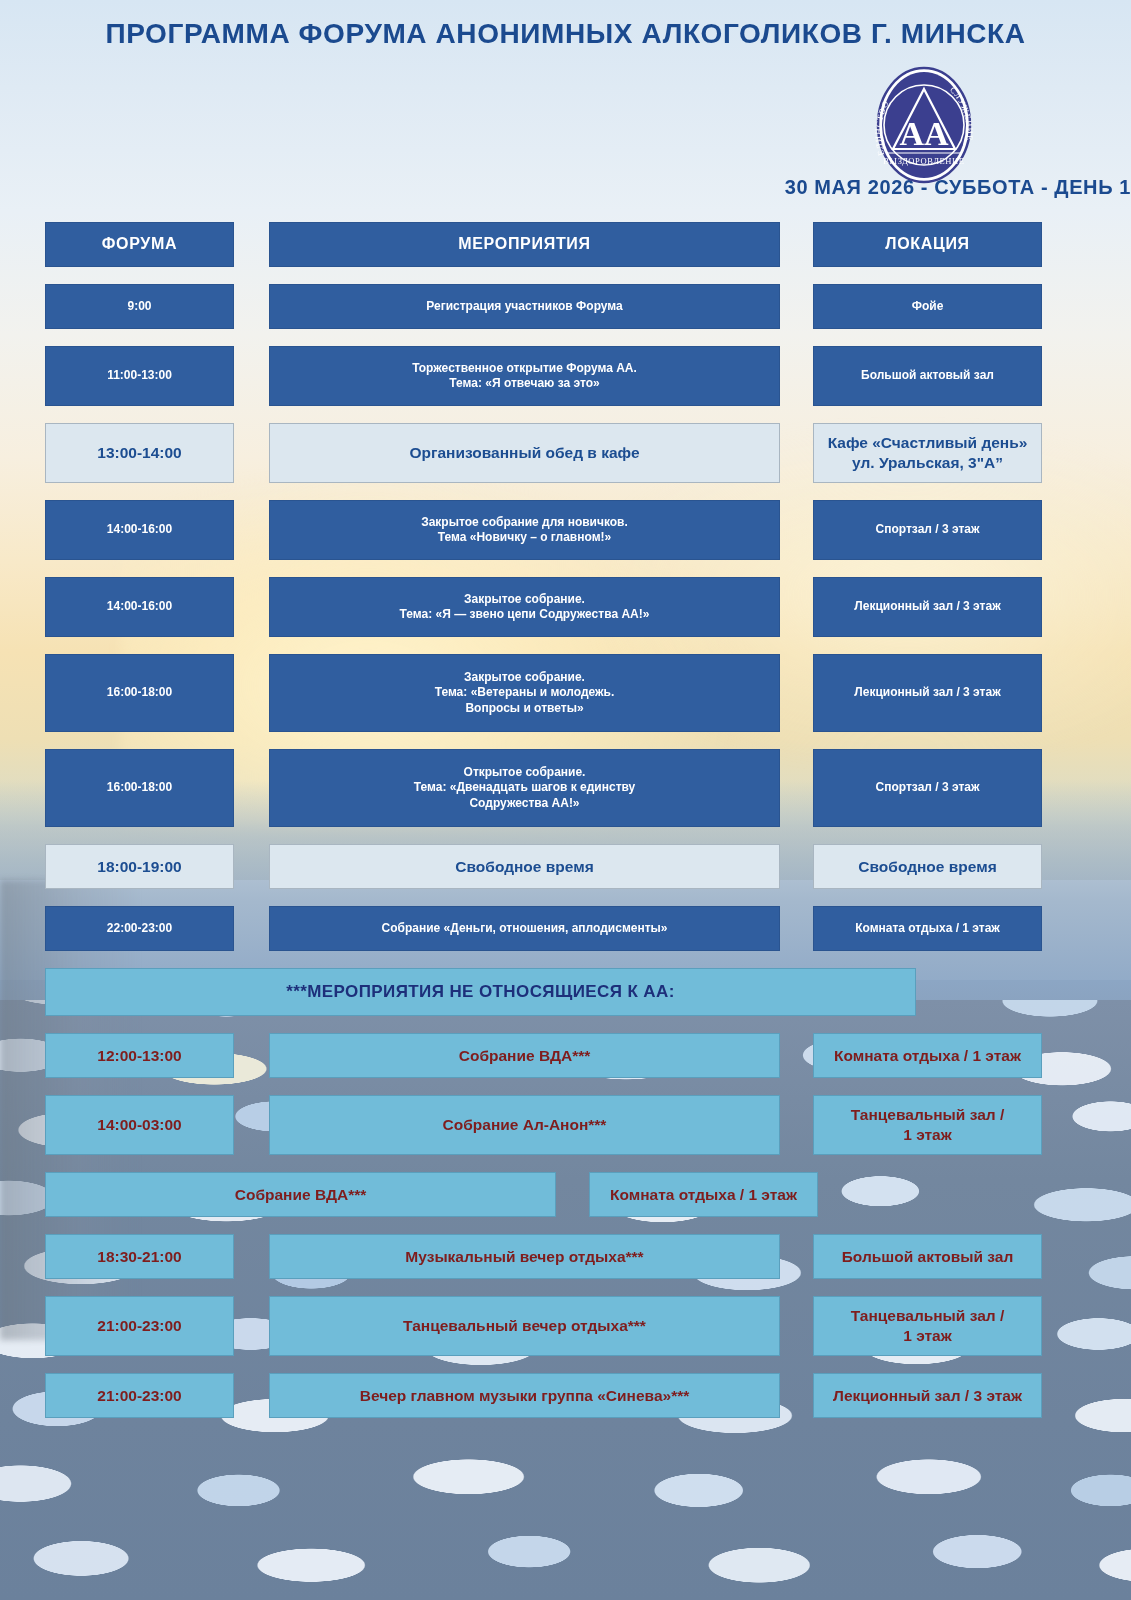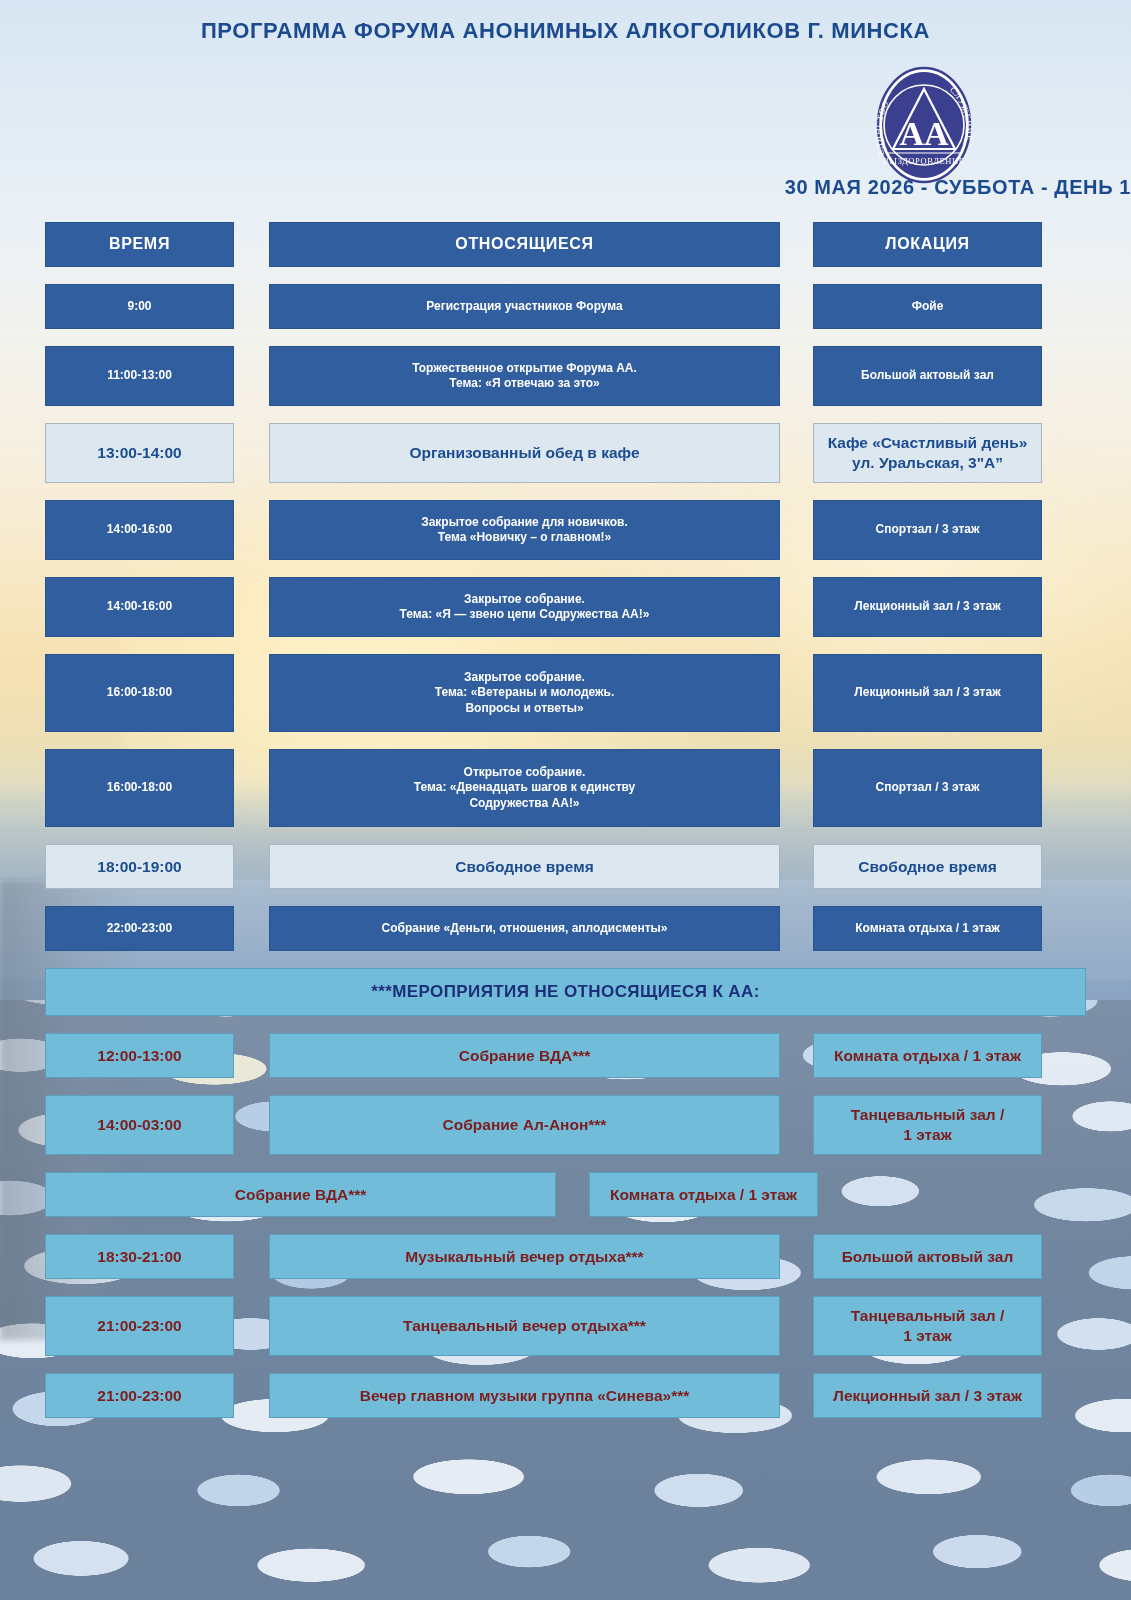--- a/index.html
+++ b/index.html
@@ -167,21 +167,21 @@
     position: relative;
     z-index: 2;
     width: 1131px;
     height: 1600px;
   }
 
   .main-title {
     position: absolute;
     left: 0; right: 0; top: 18px;
     text-align: center;
-    font-size: 22px;
+    font-size: 28px;
     font-weight: bold;
     letter-spacing: 0.6px;
     color: #1b4a8f;
   }
 
   .subtitle {
     position: absolute;
     left: 0; right: 0; top: 82px;
     text-align: center;
     font-size: 21px;
@@ -256,21 +256,21 @@
 
   .v-cyan .cell {
     background: #71bcd9;
     color: #7f1d1d;
     border: 1px solid #5a9fbd;
     font-size: 15.5px;
   }
 
   .banner {
     box-sizing: border-box;
-    width: 1041px;
+    width: 871px;
     background: #71bcd9;
     border: 1px solid #5a9fbd;
     color: #1d2f7a;
     font-weight: bold;
     font-size: 17px;
     letter-spacing: 0.4px;
     text-align: center;
     padding: 13px 20px;
     margin-bottom: 17px;
   }
@@ -317,22 +317,22 @@
         <textPath href="#arcRight" startOffset="6%">СЛУЖЕНИЕ</textPath>
       </text>
       <line x1="26" y1="90" x2="98" y2="90" stroke="#ffffff" stroke-width="1.2"></line>
       <text x="62" y="101" text-anchor="middle" font-family="'Liberation Serif', serif" font-size="8.5" letter-spacing="0.6" fill="#ffffff">ВЫЗДОРОВЛЕНИЕ</text>
     </svg>
   </div>
 
   <div class="schedule">
 
     <div class="row v-header h-1">
-      <div class="cell c-time">ВРЕМЯ</div>
-      <div class="cell c-event">ОТНОСЯЩИЕСЯ</div>
+      <div class="cell c-time">ФОРУМА</div>
+      <div class="cell c-event">МЕРОПРИЯТИЯ</div>
       <div class="cell c-place">ЛОКАЦИЯ</div>
     </div>
 
     <div id="main-rows">
         <div class="row v-dark h-1">
           <div class="cell c-time">9:00</div>
           <div class="cell c-event">Регистрация участников Форума</div>
           <div class="cell c-place">Фойе</div>
         </div>
         <div class="row v-dark h-2">

